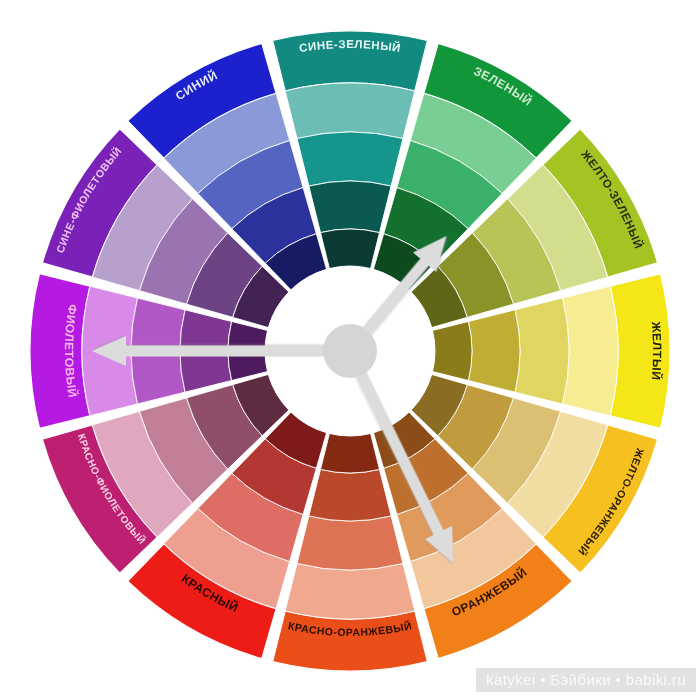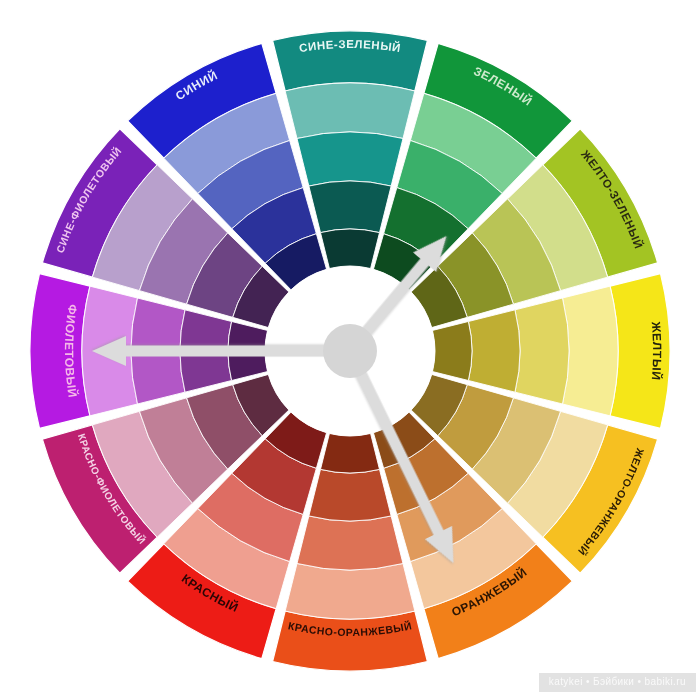--- a/index.html
+++ b/index.html
@@ -31,21 +31,21 @@
     font-weight: bold;
     letter-spacing: 0.5px;
   }
   #watermark {
     position: absolute;
     right: 4px;
     bottom: 8px;
     background: #e2e2e2;
     color: #fafafa;
     font-family: "Liberation Sans", sans-serif;
-    font-size: 10px;
+    font-size: 15px;
     letter-spacing: 0.4px;
     padding: 4px 10px 5px 10px;
     white-space: nowrap;
     line-height: 1;
     margin-top: 12px;
   }
 </style>
 </head>
 <body>
 

